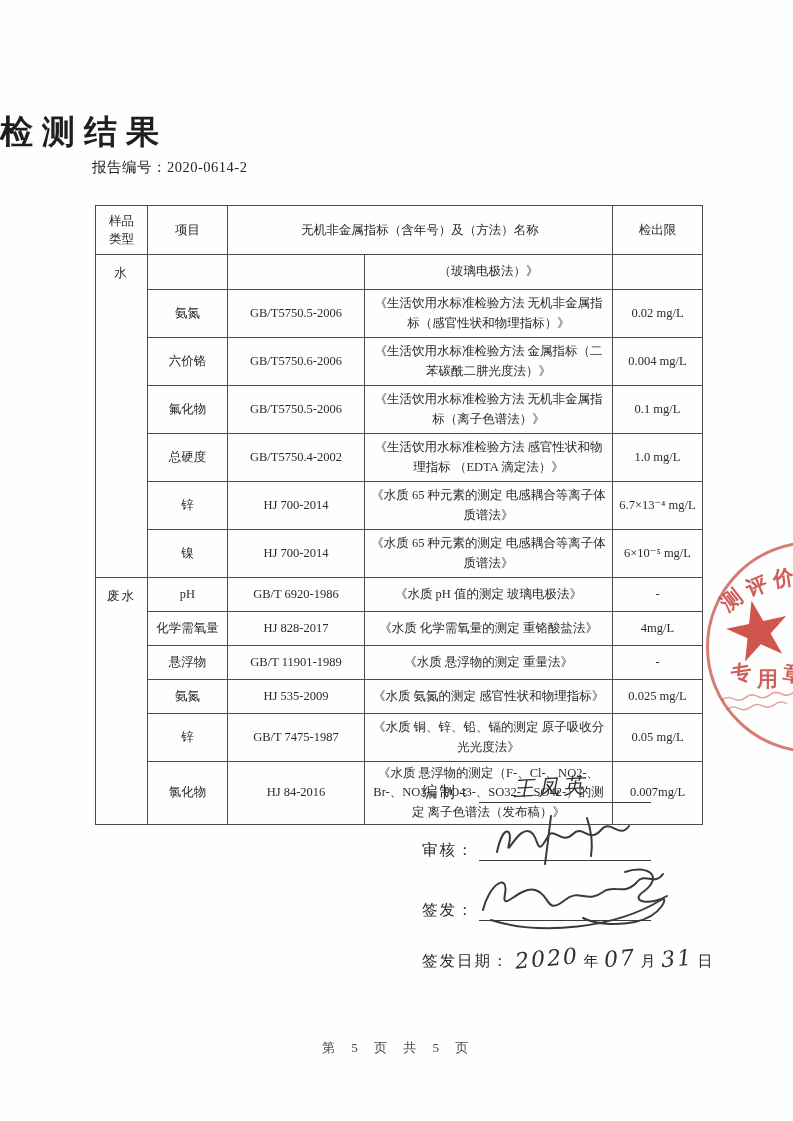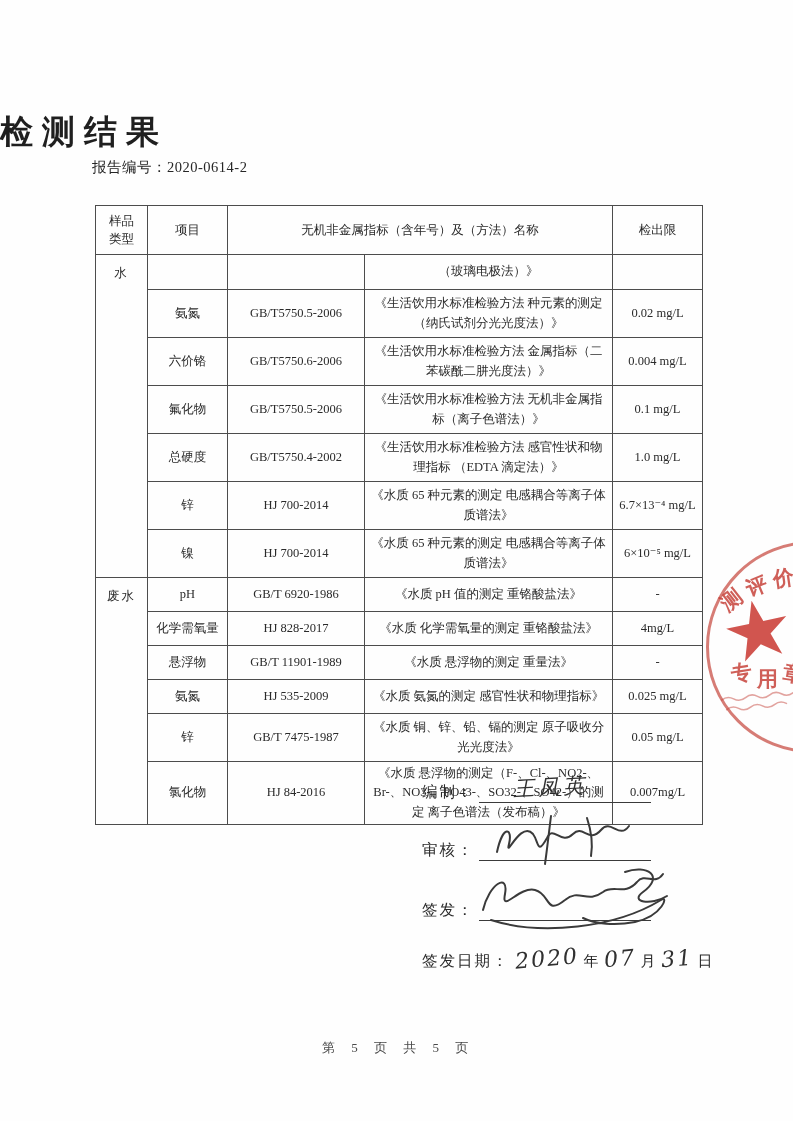--- a/index.html
+++ b/index.html
@@ -103,21 +103,21 @@
       <tr class="h30">
         <td class="c-sample" rowspan="7">水</td>
         <td></td>
         <td></td>
         <td>（玻璃电极法）》</td>
         <td></td>
       </tr>
       <tr class="h43">
         <td>氨氮</td>
         <td>GB/T5750.5-2006</td>
-        <td>《生活饮用水标准检验方法 种元素的测定（纳氏试剂分光光度法）》</td>
+        <td>《生活饮用水标准检验方法 无机非金属指标（感官性状和物理指标）》</td>
         <td>0.02 mg/L</td>
       </tr>
       <tr class="h43">
         <td>六价铬</td>
         <td>GB/T5750.6-2006</td>
         <td>《生活饮用水标准检验方法 金属指标（二苯碳酰二肼光度法）》</td>
         <td>0.004 mg/L</td>
       </tr>
       <tr class="h43">
         <td>氟化物</td>
@@ -140,21 +140,21 @@
       <tr class="h43">
         <td>镍</td>
         <td>HJ 700-2014</td>
         <td>《水质 65 种元素的测定 电感耦合等离子体质谱法》</td>
         <td>6×10⁻⁵ mg/L</td>
       </tr>
       <tr class="h29">
         <td class="c-sample" rowspan="6">废水</td>
         <td>pH</td>
         <td>GB/T 6920-1986</td>
-        <td>《水质 pH 值的测定 重铬酸盐法》</td>
+        <td>《水质 pH 值的测定 玻璃电极法》</td>
         <td>-</td>
       </tr>
       <tr class="h29">
         <td>化学需氧量</td>
         <td>HJ 828-2017</td>
         <td>《水质 化学需氧量的测定 重铬酸盐法》</td>
         <td>4mg/L</td>
       </tr>
       <tr class="h29">
         <td>悬浮物</td>

